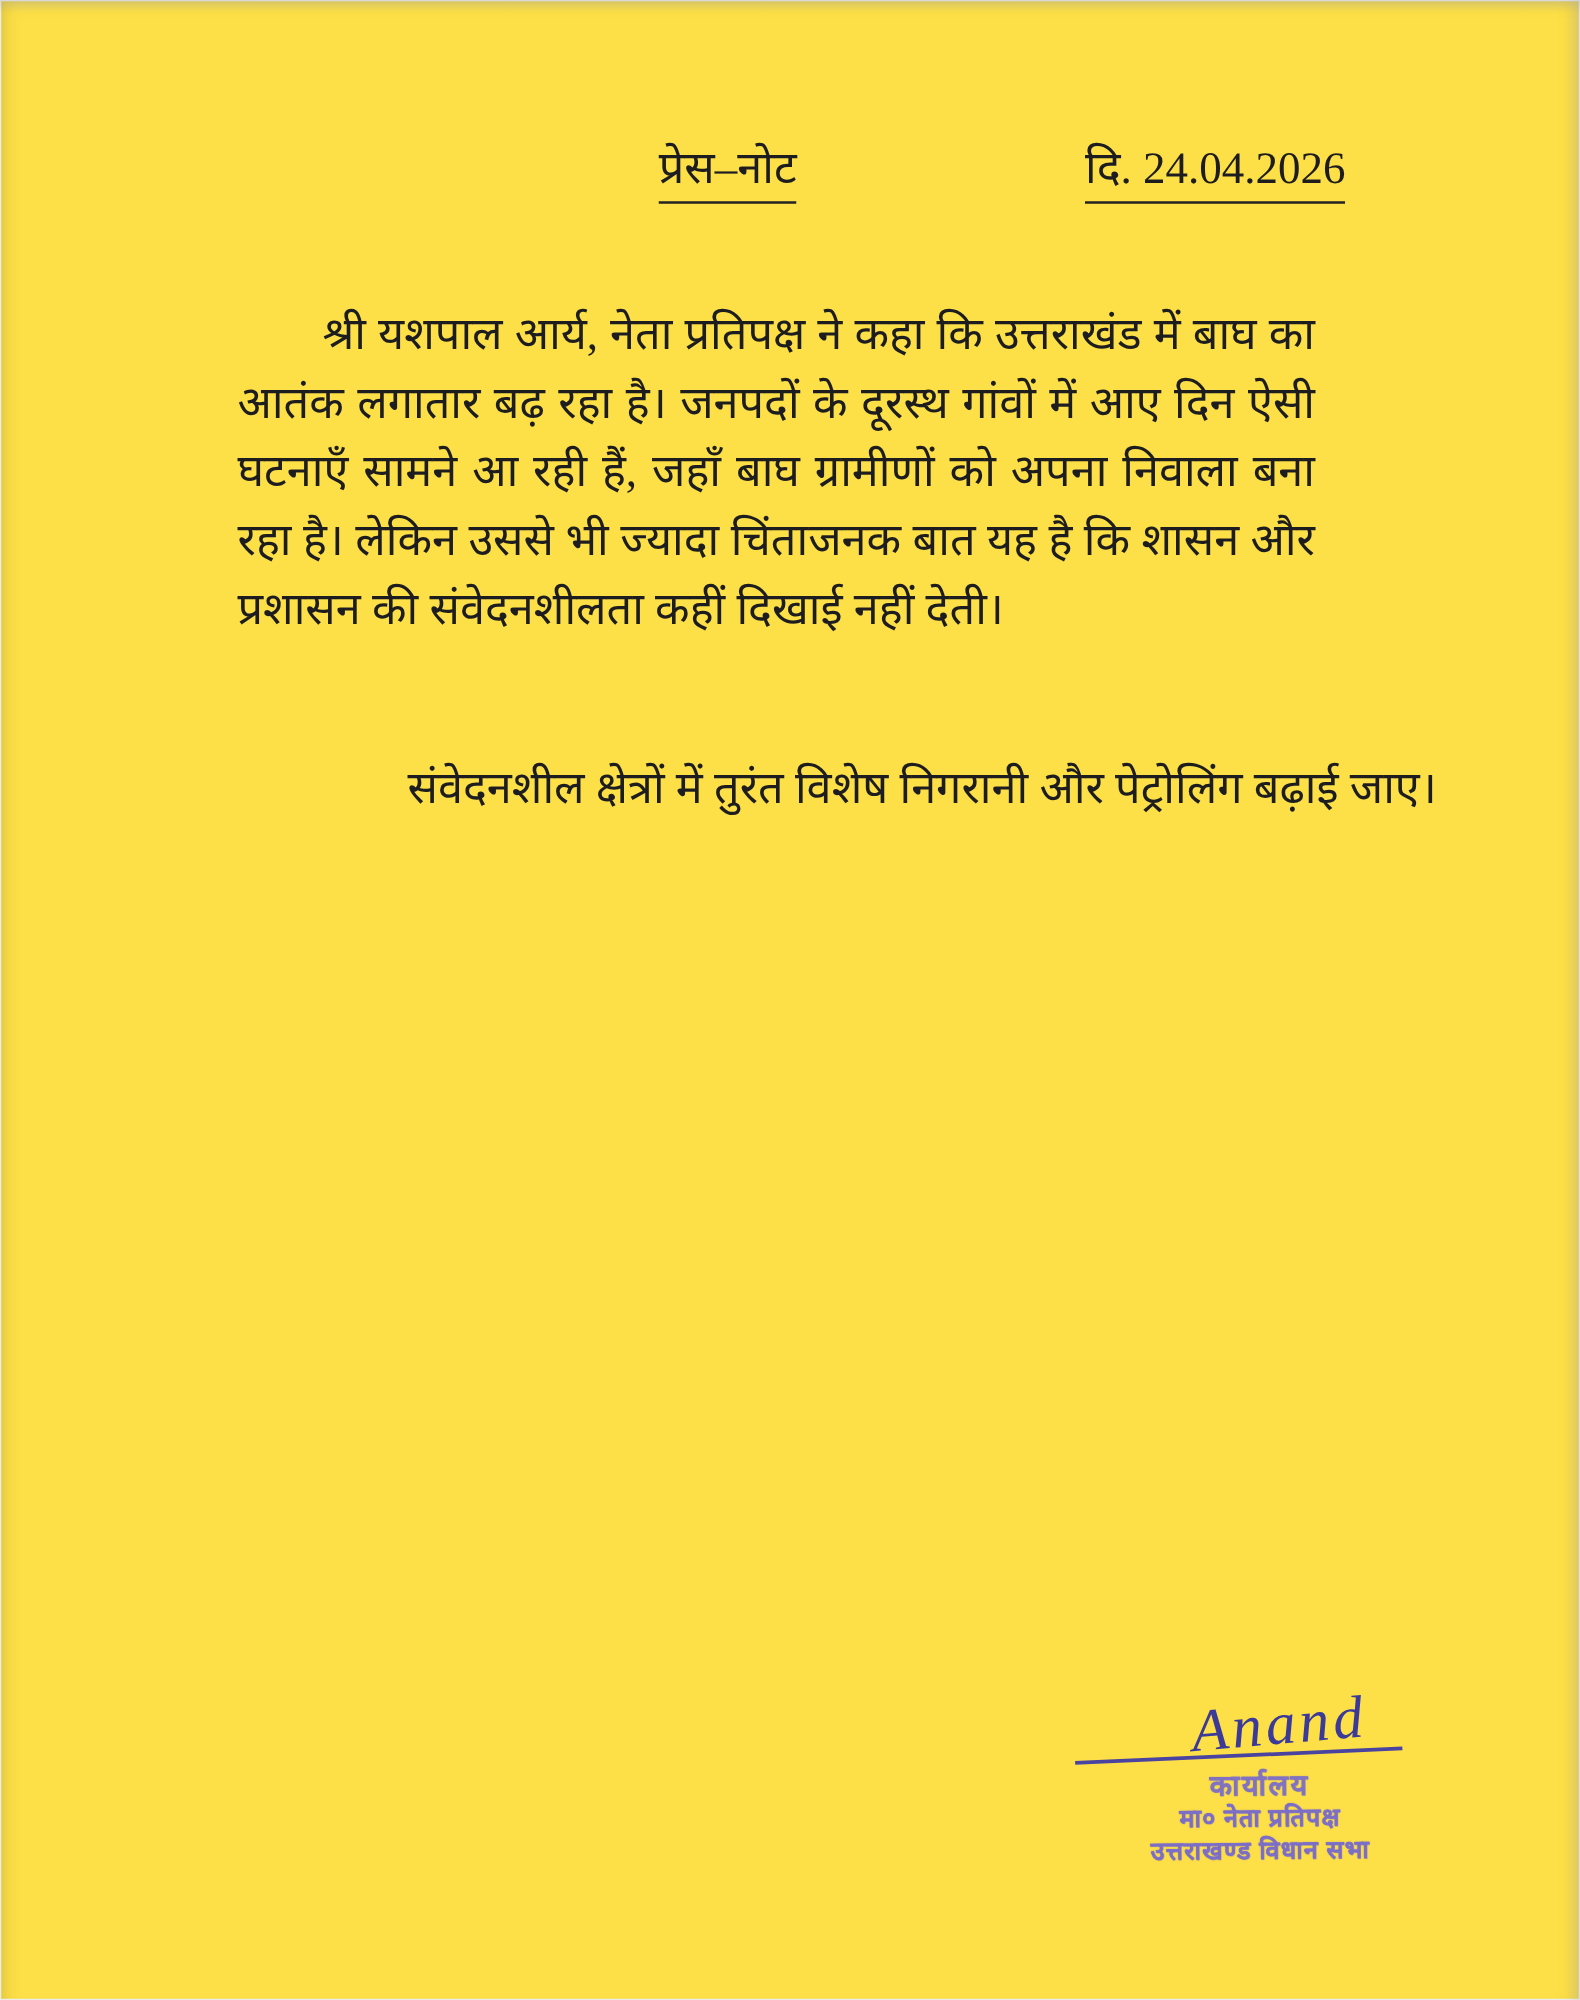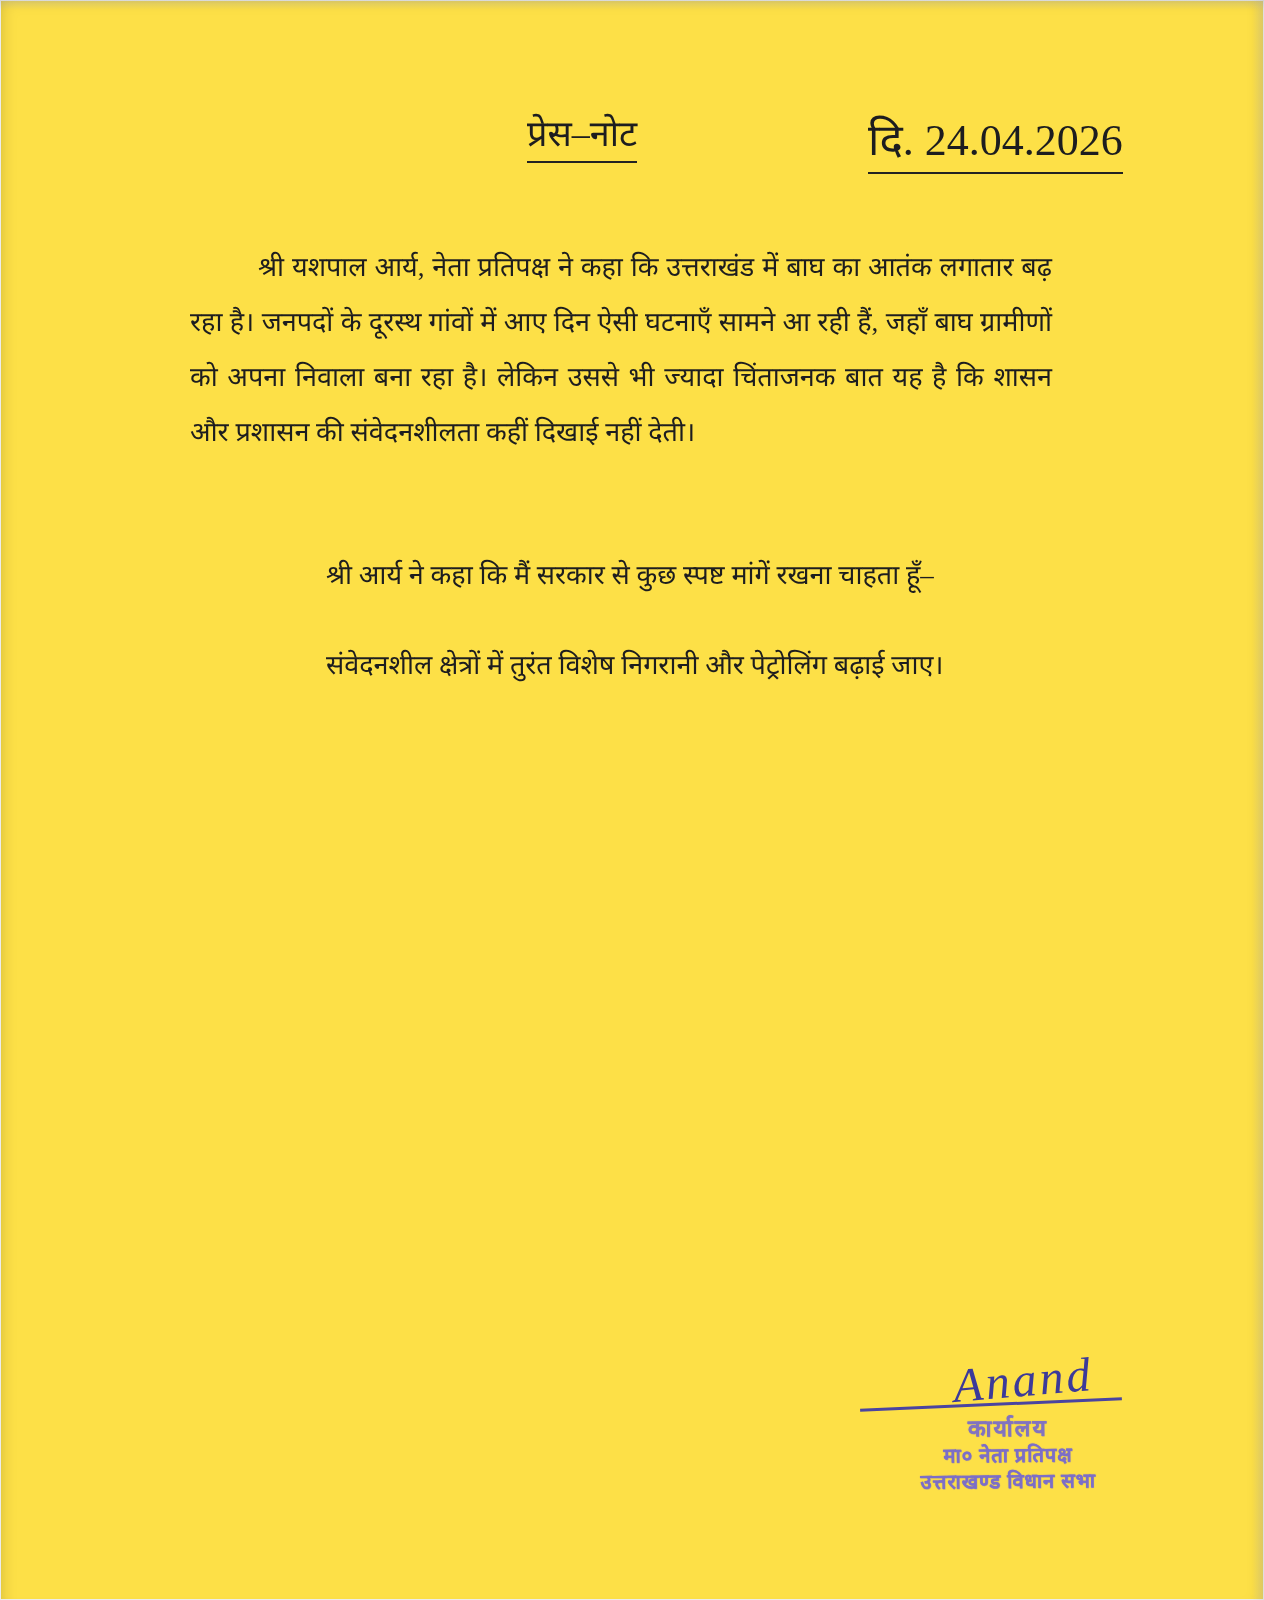--- a/index.html
+++ b/index.html
@@ -37,29 +37,29 @@
     left: 527px;
     top: 0;
     font-size: 36px;
     border-bottom: 2px solid #222;
     padding-bottom: 4px;
   }
   .doc-date {
     position: absolute;
     left: 868px;
     top: 0;
-    font-size: 44px;
+    font-size: 36px;
     border-bottom: 2px solid #222;
     padding-bottom: 4px;
   }
   .body-text {
     position: relative;
     width: 862px;
     margin: 72px 0 0 190px;
-    font-size: 27px;
+    font-size: 36px;
     line-height: 55px;
   }
   .body-text p {
     margin: 0 0 35px 0;
     text-align: justify;
     text-indent: 68px;
   }
   p.gap-large { margin-bottom: 88px; }
   p.gap-mid   { margin-bottom: 50px; }
   .demands { margin: 0 0 95px 0; }
@@ -115,21 +115,20 @@
 
   <div class="header">
     <span class="doc-title">प्रेस–नोट</span>
     <span class="doc-date">दि. 24.04.2026</span>
   </div>
 
   <div class="body-text">
     <p class="gap-large">श्री यशपाल आर्य, नेता प्रतिपक्ष ने कहा कि उत्तराखंड में बाघ का आतंक लगातार बढ़ रहा है। जनपदों के दूरस्थ गांवों में आए दिन ऐसी घटनाएँ सामने आ रही हैं, जहाँ बाघ ग्रामीणों को अपना निवाला बना रहा है। लेकिन उससे भी ज्यादा चिंताजनक बात यह है कि शासन और प्रशासन की संवेदनशीलता कहीं दिखाई नहीं देती।</p>
 
     <div class="demands">
-      <p class="demand-line">श्री आर्य ने कहा कि मैं सरकार से कुछ स्पष्ट मांगें रखना चाहता हूँ–</p>
       <p class="demand-line">संवेदनशील क्षेत्रों में तुरंत विशेष निगरानी और पेट्रोलिंग बढ़ाई जाए।</p>
     </div>
 
   </div>
 
   <div class="signature-block">
     <span class="signature-name">Anand</span>
     <div class="signature-line"></div>
     <div class="stamp">
       <div class="stamp-line-1">कार्यालय</div>

